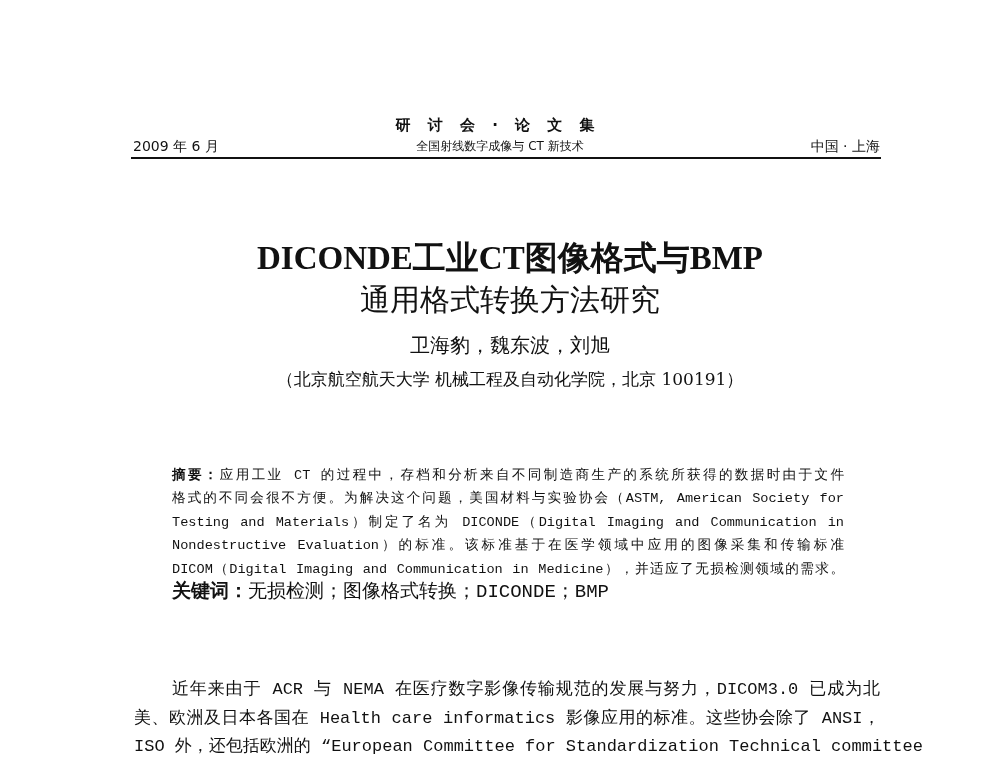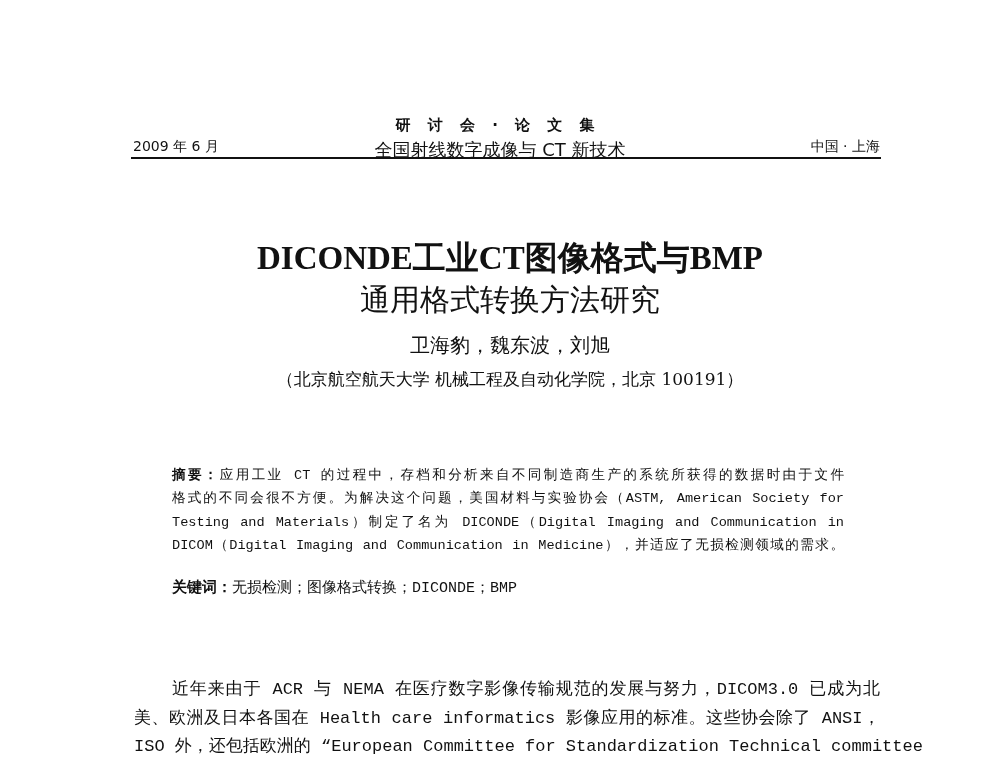--- a/index.html
+++ b/index.html
@@ -2,37 +2,37 @@
 <html><head>
 <meta charset="utf-8">
 <style>
   html, body { margin: 0; padding: 0; background: #ffffff; }
   body { width: 1000px; height: 760px; position: relative; overflow: hidden; color: #111; }
   .abs { position: absolute; white-space: nowrap; }
 
   
   .hdr-center-top { left: 0; width: 996px; top: 116px; text-align: center; font-size: 15px; letter-spacing: 6px; font-family: "DejaVu Sans", sans-serif; font-weight: bold; }
   .hdr-left { left: 133px; top: 138px; font-size: 14px; font-family: "DejaVu Sans", sans-serif; }
-  .hdr-center { left: 0; width: 1000px; top: 138px; text-align: center; font-size: 18px; font-family: "DejaVu Sans", sans-serif; }
+  .hdr-center { left: 0; width: 1000px; top: 138px; text-align: center; font-size: 12px; font-family: "DejaVu Sans", sans-serif; }
   .hdr-right { right: 120px; top: 138px; font-size: 14px; font-family: "DejaVu Sans", sans-serif; }
   .hdr-rule { position: absolute; left: 131px; top: 157px; width: 750px; height: 2px; background: #111; }
 
   
   .title1 { left: 0; width: 1020px; top: 236px; text-align: center; font-size: 33px; font-weight: bold; font-family: "Liberation Serif", "DejaVu Serif", serif; }
   .title2 { left: 0; width: 1020px; top: 280px; text-align: center; font-size: 30px; font-family: "DejaVu Sans", sans-serif; }
   .authors { left: 0; width: 1020px; top: 332px; text-align: center; font-size: 20px; font-family: "DejaVu Serif", serif; }
   .affil { left: 0; width: 1020px; top: 368px; text-align: center; font-size: 17px; font-family: "DejaVu Serif", serif; }
 
   
   .abstract { position: absolute; left: 172px; top: 421px; width: 672px; margin-top: 42px; }
   .abstract .line { display: block; height: 23.8px; line-height: 23.8px; font-size: 13.6px; white-space: nowrap; font-family: "Liberation Mono", "DejaVu Sans Mono", monospace; text-align: justify; text-align-last: justify; }
   .abstract .line.last { text-align-last: left; }
   .label-bold { font-weight: bold; font-family: "DejaVu Sans", sans-serif; }
 
-  .keywords { left: 172px; top: 578px; font-size: 15px; font-family: "Liberation Mono", "DejaVu Sans Mono", monospace; }
+  .keywords { left: 172px; top: 578px; font-size: 19px; font-family: "Liberation Mono", "DejaVu Sans Mono", monospace; }
 
   
   .body-text { position: absolute; left: 134px; top: 676px; width: 746px; }
   .body-text .line { display: block; height: 28.6px; line-height: 28.6px; font-size: 17px; white-space: nowrap; font-family: Liberation Mono, monospace; text-align: justify; text-align-last: justify; }
   .body-text .line.indent { padding-left: 38px; }
 </style>
 </head>
 <body>
 
 <div class="abs hdr-center-top">研 讨 会 · 论 文 集</div>
@@ -43,20 +43,21 @@
 
 <div class="abs title1">DICONDE工业CT图像格式与BMP</div>
 <div class="abs title2">通用格式转换方法研究</div>
 <div class="abs authors">卫海豹，魏东波，刘旭</div>
 <div class="abs affil">（北京航空航天大学 机械工程及自动化学院，北京 100191）</div>
 
 <div class="abstract">
   <span class="line"><span class="label-bold">摘要：</span><span>应用工业 CT 的过程中，存档和分析来自不同制造商生产的系统所获得的数据时由于文件</span></span>
   <span class="line">格式的不同会很不方便。为解决这个问题，美国材料与实验协会（ASTM, American Society for</span>
   <span class="line">Testing and Materials）制定了名为 DICONDE（Digital Imaging and Communication in</span>
+  <span class="line">Nondestructive Evaluation）的标准。该标准基于在医学领域中应用的图像采集和传输标准</span>
   <span class="line">DICOM（Digital Imaging and Communication in Medicine），并适应了无损检测领域的需求。</span>
 </div>
 
 <div class="abs keywords"><span class="label-bold">关键词：</span><span>无损检测；图像格式转换；DICONDE；BMP</span></div>
 
 <div class="body-text">
   <span class="line indent">近年来由于 ACR 与 NEMA 在医疗数字影像传输规范的发展与努力，DICOM3.0 已成为北</span>
   <span class="line">美、欧洲及日本各国在 Health care informatics 影像应用的标准。这些协会除了 ANSI，</span>
   <span class="line">ISO 外，还包括欧洲的 “European Committee for Standardization Technical committee</span>
 </div>

